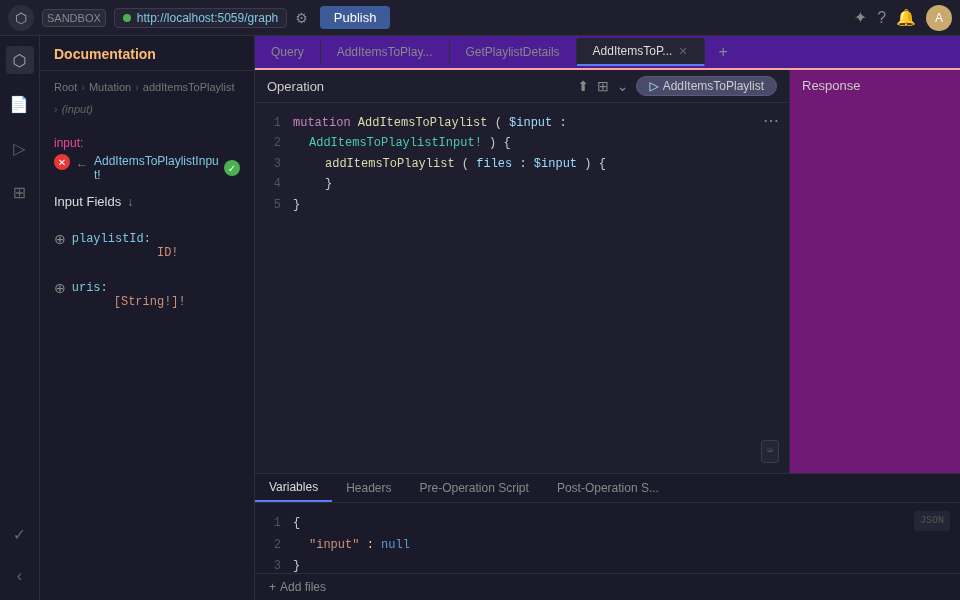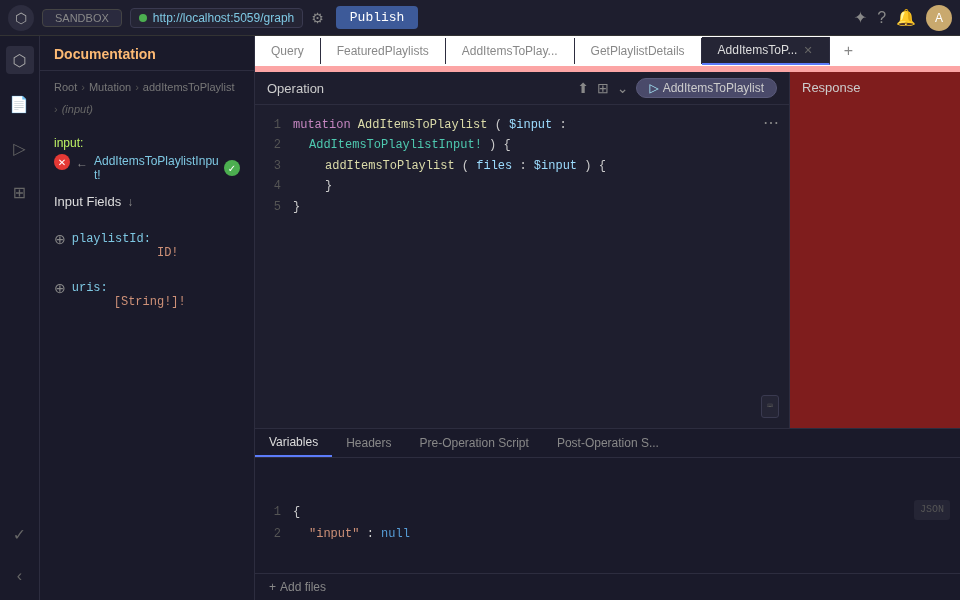--- a/index.html
+++ b/index.html
@@ -1,25 +1,25 @@
 <!DOCTYPE html>
 <html><head>
   <meta charset="utf-8">
   <style>
     * { box-sizing: border-box; margin: 0; padding: 0; }
     body { font-family: -apple-system, BlinkMacSystemFont, 'Segoe UI', sans-serif; background: #1a1a2e; color: #ccc; font-size: 13px; width: 960px; height: 600px; overflow: hidden; }
 
     
     .topbar { display: flex; align-items: center; background: #1e1e2e; height: 36px; padding: 0 8px; gap: 8px; border-bottom: 1px solid #333; }
     .topbar-logo { width: 26px; height: 26px; background: #2d2d3f; border-radius: 50%; display: flex; align-items: center; justify-content: center; color: #aaa; font-size: 14px; }
-    .sandbox-badge { background: #2a2a3e; color: #888; font-size: 11px; padding: 2px 12px; border-radius: 4px; border: 1px solid #444; }
+    .sandbox-badge { background: #2a2a3e; color: #888; font-size: 11px; padding: 2px 4px; border-radius: 4px; border: 1px solid #444; }
     .url-bar { display: flex; align-items: center; gap: 6px; background: #252535; border: 1px solid #3a3a50; border-radius: 4px; padding: 2px 8px; font-size: 12px; color: #7ec8e3; }
     .url-dot { width: 8px; height: 8px; background: #4caf50; border-radius: 50%; }
     .settings-icon-small { color: #888; font-size: 14px; cursor: pointer; }
-    .publish-btn { background: #3d5a99; color: #fff; border: none; border-radius: 4px; padding: 4px 14px; font-size: 13px; cursor: pointer; margin-left: 4px; font-family: Liberation Mono, monospace; }
+    .publish-btn { background: #3d5a99; color: #fff; border: none; border-radius: 4px; padding: 4px 14px; font-size: 13px; cursor: pointer; margin-left: 4px; }
     .topbar-spacer { flex: 1; }
     .topbar-icons { display: flex; align-items: center; gap: 10px; color: #888; }
     .topbar-icons span { cursor: pointer; font-size: 16px; }
     .avatar { width: 26px; height: 26px; background: #c9a96e; border-radius: 50%; display: flex; align-items: center; justify-content: center; font-size: 12px; color: #fff; }
 
     
     .main { display: flex; height: calc(600px - 36px); }
 
     
     .icon-sidebar { width: 40px; background: #1a1a2a; border-right: 1px solid #2d2d3f; display: flex; flex-direction: column; align-items: center; padding: 10px 0; gap: 16px; }
@@ -27,37 +27,37 @@
     .icon-sidebar .icon.active { color: #aaa; background: #2d2d3f; }
     .icon-sidebar-bottom { margin-top: auto; display: flex; flex-direction: column; gap: 14px; align-items: center; }
 
     
     .doc-panel { width: 215px; background: #1a1a2a; border-right: 1px solid #2d2d3f; display: flex; flex-direction: column; }
     .doc-header { padding: 10px 14px 8px; font-size: 14px; font-weight: 600; color: #fdba74; border-bottom: 1px solid #2d2d3f; }
     .doc-breadcrumb { padding: 8px 14px; font-size: 11px; color: #777; display: flex; align-items: center; gap: 4px; flex-wrap: wrap; line-height: 1.6; }
     .doc-breadcrumb .chevron { color: #555; }
     .doc-breadcrumb .italic { font-style: italic; color: #666; }
     .doc-content { padding: 10px 14px; }
-    .doc-input-label { font-size: 12px; color: #bef264; margin-bottom: 4px; }
+    .doc-input-label { font-size: 12px; color: #ec4899; margin-bottom: 4px; }
     .doc-input-row { display: flex; align-items: flex-start; gap: 6px; margin-bottom: 6px; }
     .doc-arrow { color: #888; font-size: 12px; margin-top: 2px; }
     .doc-input-value { font-size: 12px; color: #7ec8e3; display: flex; align-items: center; gap: 4px; word-break: break-all; }
     .check-badge { background: #4caf50; border-radius: 50%; width: 16px; height: 16px; display: inline-flex; align-items: center; justify-content: center; color: #fff; font-size: 10px; flex-shrink: 0; }
     .error-badge { background: #e53935; border-radius: 50%; width: 16px; height: 16px; display: inline-flex; align-items: center; justify-content: center; color: #fff; font-size: 10px; flex-shrink: 0; }
     .input-fields-header { display: flex; align-items: center; gap: 6px; margin-top: 12px; margin-bottom: 8px; font-size: 13px; color: #ddd; font-weight: 500; }
     .input-field-row { display: flex; align-items: center; gap: 6px; margin-bottom: 6px; }
     .plus-icon { color: #888; font-size: 14px; cursor: pointer; }
     .field-text { font-size: 12px; color: #7ec8e3; font-family: 'Courier New', monospace; }
     .field-type { font-size: 12px; color: #ce9178; font-family: 'Courier New', monospace; margin-top: 29px; }
 
     
     .right-area { flex: 1; display: flex; flex-direction: column; overflow: hidden; }
 
     
-    .tabs-bar { display: flex; align-items: center; background: #ffffff; border-bottom: 6px solid #fca5a5; min-height: 34px; overflow-x: auto; }
+    .tabs-bar { display: flex; align-items: center; background: #4c1d95; border-bottom: 2px solid #fca5a5; min-height: 34px; overflow-x: auto; }
     .tab { padding: 6px 16px; font-size: 12px; color: #888; cursor: pointer; border-right: 1px solid #2d2d3f; white-space: nowrap; display: flex; align-items: center; gap: 6px; }
     .tab.active { background: #252535; color: #ddd; border-bottom: 2px solid #5c7cfa; }
     .tab .close-x { color: #666; font-size: 11px; }
     .add-tab-btn { padding: 6px 10px; color: #888; cursor: pointer; font-size: 16px; margin-left: 4px; }
 
     
     .editor-area { flex: 1; display: flex; flex-direction: column; overflow: hidden; }
     .editor-top { display: flex; flex: 1; overflow: hidden; }
 
     
@@ -76,25 +76,25 @@
     .code-content { flex: 1; }
     .kw-mutation { color: #c586c0; }
     .kw-fn { color: #dcdcaa; }
     .kw-var { color: #9cdcfe; }
     .kw-type { color: #4ec9b0; }
     .kw-punct { color: #ccc; }
     .kw-field { color: #9cdcfe; }
     .more-btn { position: absolute; top: 8px; right: 10px; background: none; border: none; color: #888; cursor: pointer; font-size: 16px; }
 
     
-    .response-panel { width: 170px; background: #7f1d1d; padding: 8px 12px; }
+    .response-panel { width: 170px; background: #701a75; padding: 8px 12px; }
     .response-title { font-size: 13px; color: #ccc; font-weight: 500; }
 
     
-    .bottom-panel { height: 172px; border-top: 1px solid #2d2d3f; background: #1a1a2a; display: flex; flex-direction: column; gap: 34px; }
+    .bottom-panel { height: 127px; border-top: 1px solid #2d2d3f; background: #1a1a2a; display: flex; flex-direction: column; }
     .bottom-tabs { display: flex; align-items: center; border-bottom: 1px solid #2d2d3f; }
     .bottom-tab { padding: 6px 14px; font-size: 12px; color: #888; cursor: pointer; }
     .bottom-tab.active { color: #ddd; border-bottom: 2px solid #5c7cfa; }
     .bottom-editor { flex: 1; padding: 10px; font-family: 'Courier New', monospace; font-size: 12px; line-height: 1.8; overflow-y: auto; position: relative; }
     .json-label { position: absolute; top: 8px; right: 10px; font-size: 10px; color: #555; background: #252535; padding: 1px 6px; border-radius: 3px; }
     .bottom-footer { display: flex; align-items: center; padding: 6px 14px; border-top: 1px solid #2d2d3f; gap: 6px; }
     .add-files-btn { background: none; border: none; color: #888; font-size: 12px; cursor: pointer; display: flex; align-items: center; gap: 4px; }
     .collapse-icon { color: #888; font-size: 12px; cursor: pointer; }
     .kbd-hint { position: absolute; bottom: 10px; right: 10px; background: #252535; border: 1px solid #3a3a50; border-radius: 3px; font-size: 10px; color: #555; padding: 2px 5px; }
   </style>
@@ -170,23 +170,20 @@
     </div>
   </div>
 
   <div class="right-area">
 
     <div class="tabs-bar">
       <div class="tab">
         <span>Query</span>
       </div>
       <div class="tab">
-        <span>FeaturedPlaylists</span>
-      </div>
-      <div class="tab">
         <span>AddItemsToPlay...</span>
       </div>
       <div class="tab">
         <span>GetPlaylistDetails</span>
       </div>
       <div class="tab active">
         <span>AddItemsToP...</span>
         <span class="close-x">✕</span>
       </div>
       <div class="add-tab-btn">+</div>

